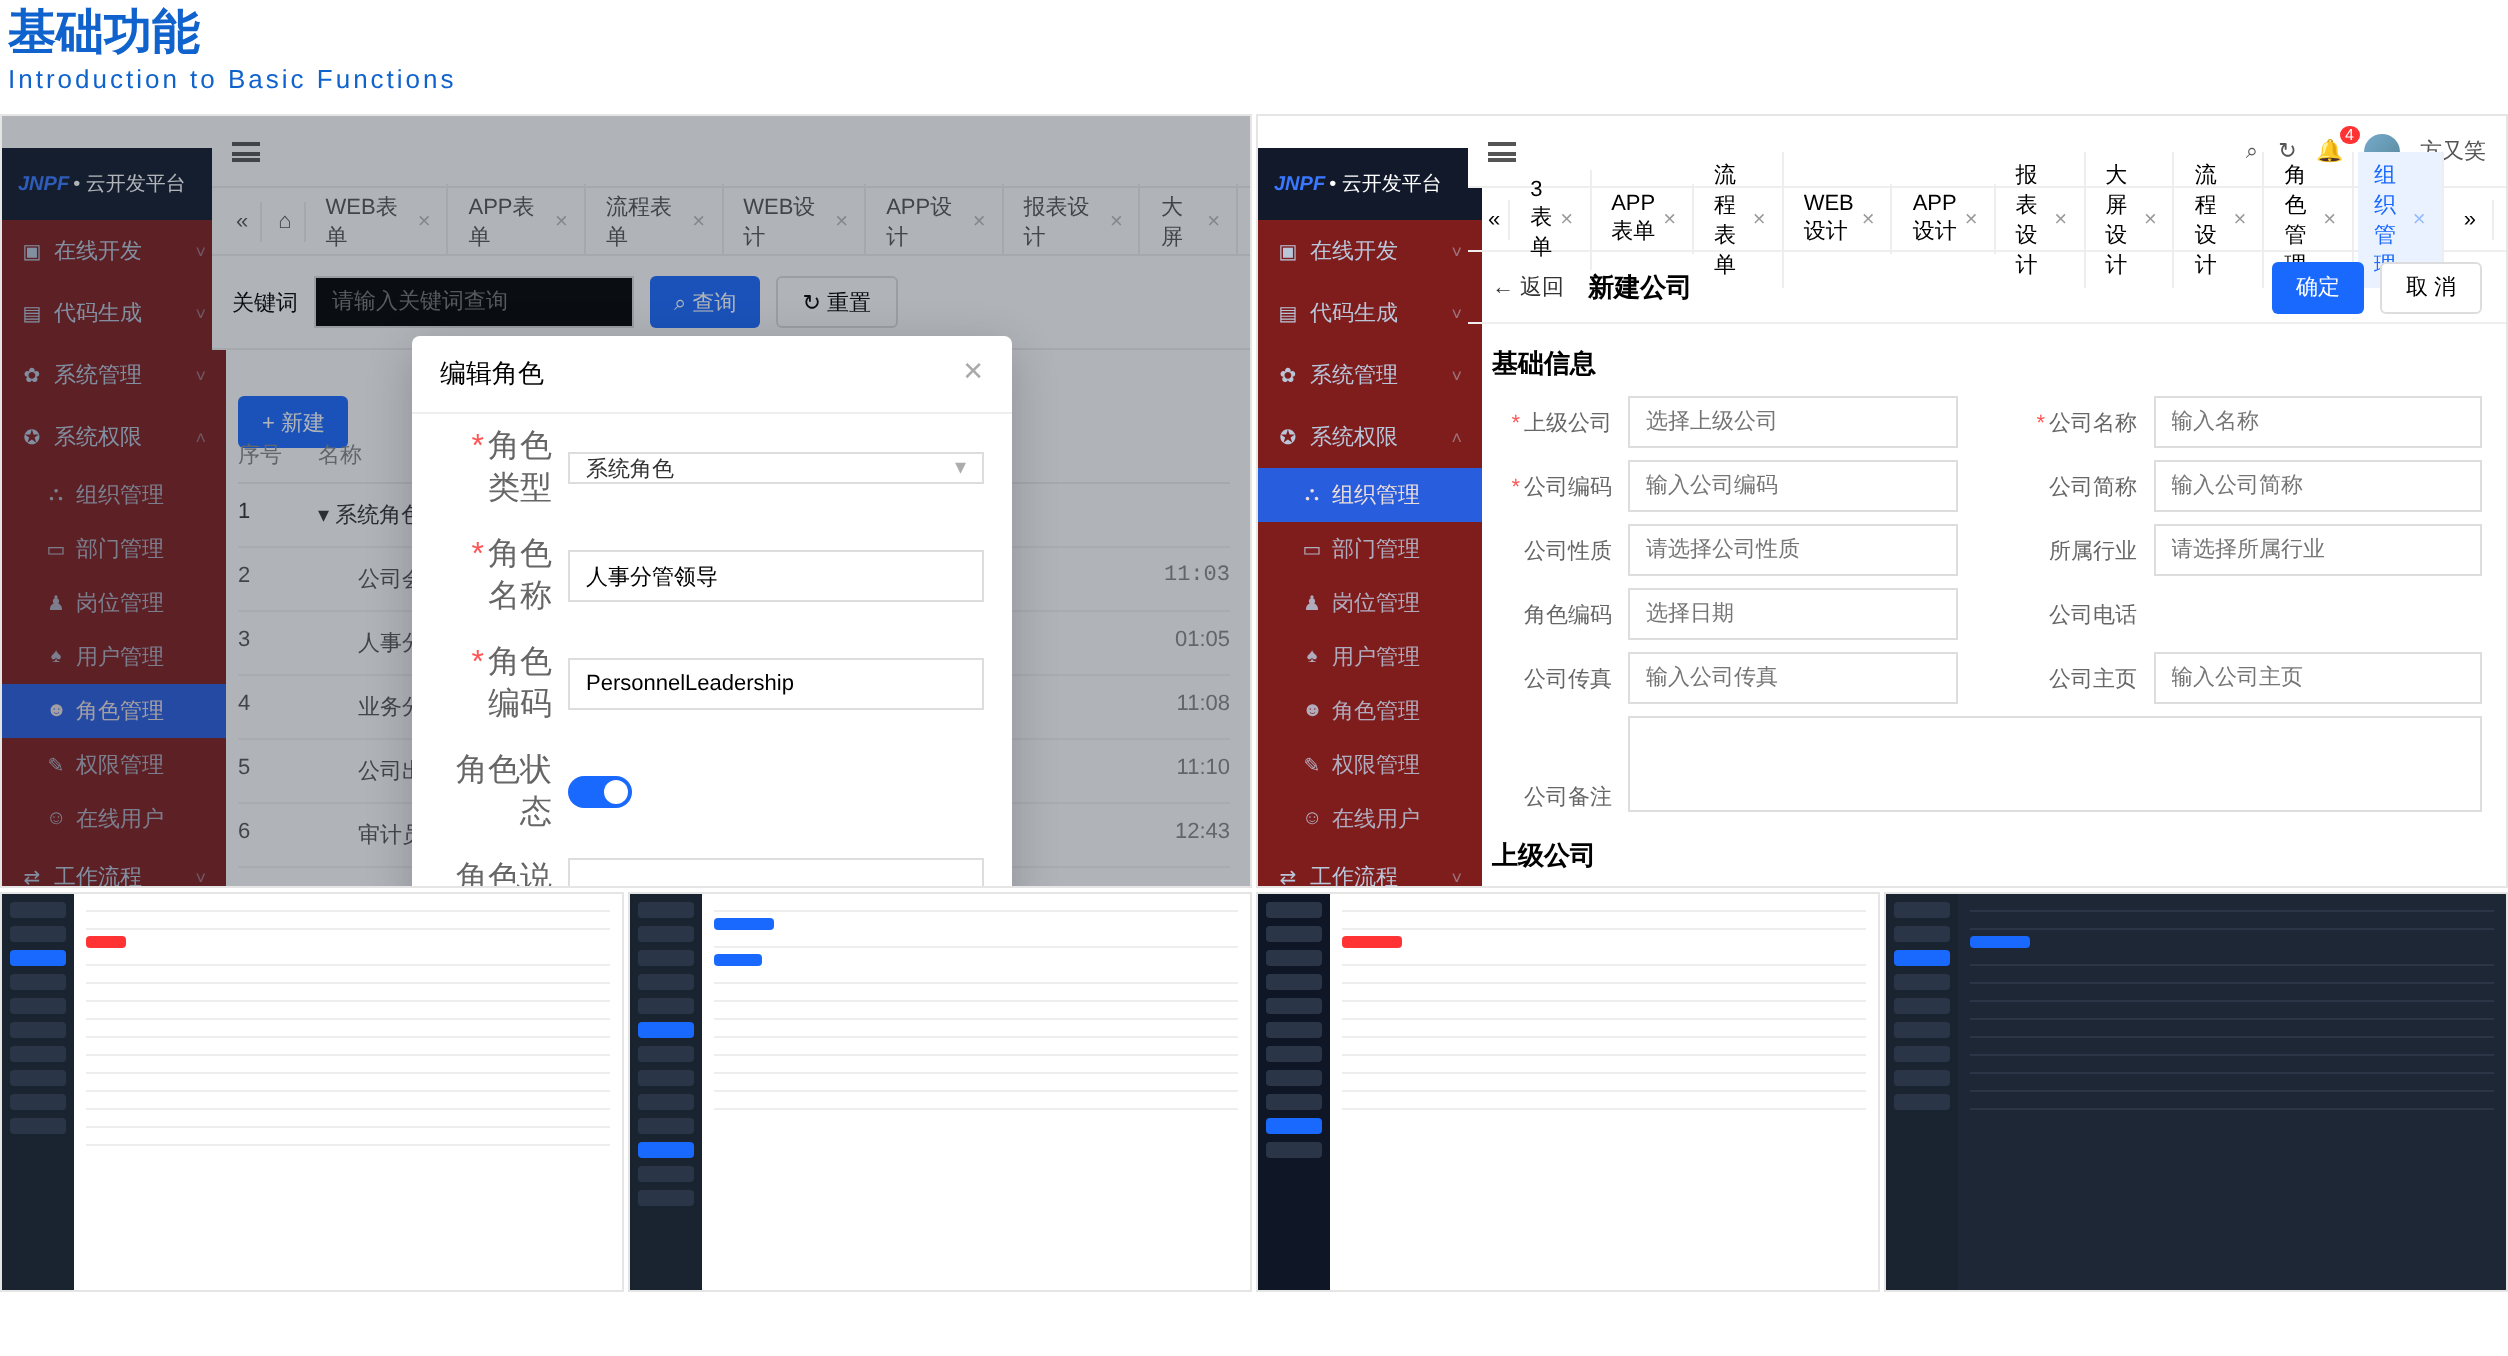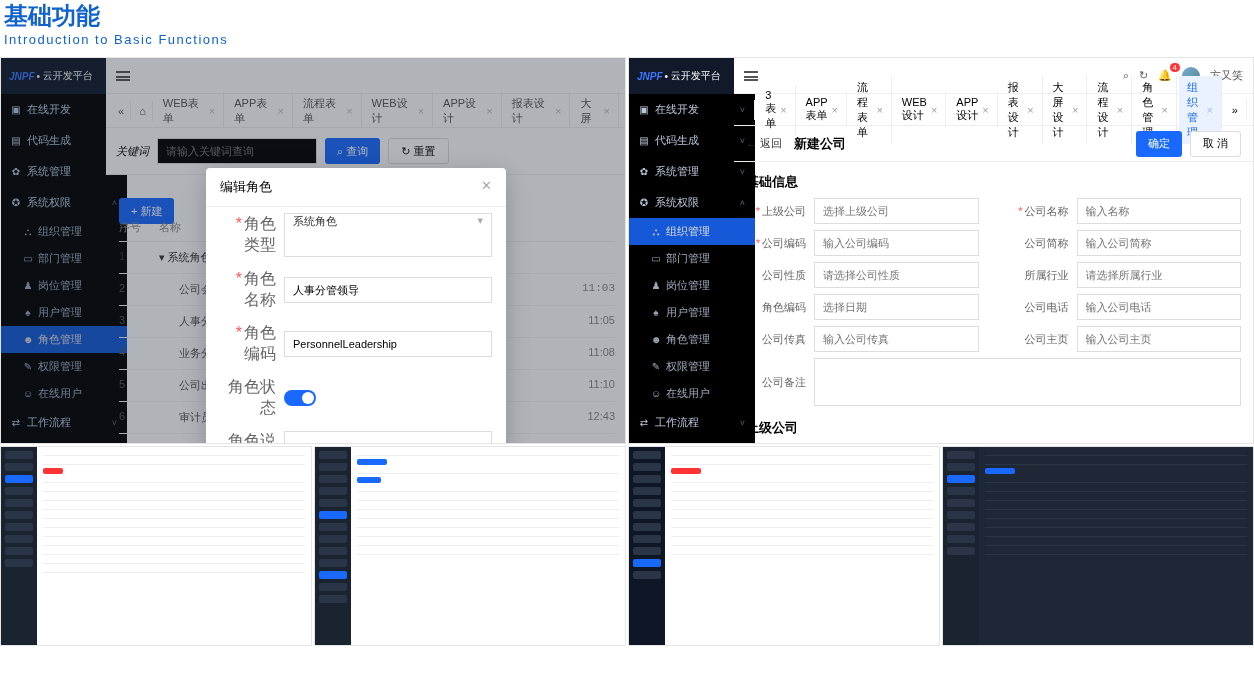--- a/index.html
+++ b/index.html
@@ -5,57 +5,57 @@
 * { box-sizing: border-box; margin: 0; padding: 0; }
 body { font-family: -apple-system, "Microsoft YaHei", sans-serif; font-size: 12px; background: #fff; width: 1254px; }
 .header-block { padding: 0 4px 10px; }
 .title-zh { font-size: 24px; font-weight: bold; color: #1062cc; }
 .title-en { font-size: 13px; color: #1062cc; letter-spacing: 1.5px; }
 
 .shots-row1 { display: flex; gap: 2px; height: 387px; }
 .shot { flex: 1; position: relative; overflow: hidden; border: 1px solid #e5e5e5; }
 
 
-.dark-side { width: 126px; background: #000000; color: #b9c6da; height: 100%; position: absolute; left: 0; top: 0; }
+.dark-side { width: 112px; background: #7f1d1d; color: #b9c6da; height: 100%; position: absolute; left: 0; top: 16px; }
 .logo-bar { height: 36px; background: #12192b; display: flex; align-items: center; padding-left: 8px; font-size: 10px; color:#fff; }
 .logo-accent { color: #3a79ff; font-style: italic; font-weight: bold; margin-right: 2px; }
 .side-item { padding: 8px 10px; font-size: 11px; display:flex; align-items:center; gap:6px; cursor:pointer; }
 .side-item .chev { margin-left:auto; opacity:.5; font-size:9px;}
 .side-sub { padding: 6px 10px 6px 22px; font-size: 11px; display:flex; align-items:center; gap:5px; cursor:pointer; opacity:.85;}
 .side-active { background: #1969ff; color: #fff; }
 .icon-sm { width:10px; display:inline-block; text-align:center; font-size:10px;}
 
 
 .sh1-top { position:absolute; left:105px; top:0; right:0; height:36px; background:#fff; display:flex; align-items:center; padding:0 10px; border-bottom:1px solid #eee; }
 .ham { width:14px; height:10px; border-top:2px solid #555; border-bottom:2px solid #555; position:relative; }
 .ham::after{content:"";position:absolute;left:0;right:0;top:3px;border-top:2px solid #555;}
 .sh1-tabs { position:absolute; left:105px; top:36px; right:0; height:34px; background:#fff; border-bottom:1px solid #eee; display:flex; align-items:center; gap:2px; padding:0 6px; font-size:11px; color:#555;}
 .tab { padding: 4px 8px; border-right:1px solid #eee; display:flex; gap:4px; align-items:center;}
 .tab .x{opacity:.4;}
 .sh1-filter { position:absolute; left:105px; top:70px; right:0; padding:10px; border-bottom:1px solid #eee; display:flex; gap:8px; align-items:center; background:#fff;}
-.kw-lbl{font-size:11px;font-style:italic;}
+.kw-lbl{font-size:11px;}
 .inp { border:1px solid #ddd; height:26px; padding:0 8px; font-size:11px; color:#aaa; min-width:120px; background:#000000;}
 .btn-primary { background:#1969ff; color:#fff; border:none; height:26px; padding:0 12px; font-size:11px; cursor:pointer; border-radius:3px;}
 .btn-plain { background:#fff; border:1px solid #ddd; height:26px; padding:0 12px; font-size:11px; cursor:pointer; border-radius:3px;}
 .sh1-newbtn { position:absolute; left:118px; top:140px; }
 .sh1-table { position:absolute; left:118px; top:156px; right:10px; bottom:0; }
 .tbl-head { display:grid; grid-template-columns:40px 1fr 1fr 1fr; font-size:11px; color:#888; padding:6px 0; border-bottom:1px solid #eee;}
 .tbl-row { display:grid; grid-template-columns:40px 1fr 1fr 1fr; font-size:11px; color:#555; padding:8px 0; border-bottom:1px solid #f3f3f3;}
 .tree-head { color:#333; font-weight:500;}
 
 
 .scrim { position:absolute; inset:0; background:rgba(30,40,55,.35); }
 .modal { position:absolute; left:205px; top:110px; width:300px; background:#fff; border-radius:4px; box-shadow:0 6px 24px rgba(0,0,0,.2); }
 .modal-hd { display:flex; justify-content:space-between; padding:10px 14px; border-bottom:1px solid #eee; font-size:13px;}
 .modal-x { color:#aaa; cursor:pointer; }
 .frm-row { display:flex; align-items:center; padding:6px 14px; gap:8px;}
 .frm-lbl { width:56px; text-align:right; font-size:16px; color:#666;}
 .frm-lbl .req{color:#f55;margin-right:2px;}
 .frm-inp { flex:1; border:1px solid #ddd; height:26px; padding:0 8px; font-size:11px; }
-.frm-sel { flex:1; border:1px solid #ddd; height:44px; padding:0 8px; font-size:11px; color:#333; background:#fff;}
+.frm-sel { flex:1; border:1px solid #ddd; height:16px; padding:0 8px; font-size:11px; color:#333; background:#fff;}
 .frm-ta { flex:1; border:1px solid #ddd; height:54px; padding:6px 8px; font-size:11px; resize:none;}
 .toggle { width:32px; height:16px; background:#1969ff; border-radius:8px; position:relative; }
 .toggle::after{content:"";width:12px;height:12px;border-radius:50%;background:#fff;position:absolute;right:2px;top:2px;}
 .modal-ft { display:flex; justify-content:flex-end; gap:8px; padding:10px 14px; border-top:1px solid #eee;}
 
 
 .sh2-top { position:absolute; left:105px; top:0; right:0; height:36px; background:#fff; display:flex; align-items:center; padding:0 10px; border-bottom:1px solid #eee; justify-content:space-between;}
 .sh2-top-right{display:flex;align-items:center;gap:10px;font-size:11px;color:#555;}
 .avatar{width:18px;height:18px;border-radius:50%;background:linear-gradient(135deg,#7ac,#589);}
 .badge{position:relative;}
@@ -219,21 +219,21 @@
           <div class="tbl-row">
             <span>2</span>
             <span style="padding-left:20px;">公司会计</span>
             <span></span>
             <span style="text-align:right;color:#888;font-family:Liberation Mono, monospace;">11:03</span>
           </div>
           <div class="tbl-row">
             <span>3</span>
             <span style="padding-left:20px;">人事分管领导</span>
             <span></span>
-            <span style="text-align:right;color:#888;">11:05</span>
+            <span style="text-align:right;color:#888;">01:05</span>
           </div>
           <div class="tbl-row">
             <span>4</span>
             <span style="padding-left:20px;">业务分管领导</span>
             <span></span>
             <span style="text-align:right;color:#888;">11:08</span>
           </div>
           <div class="tbl-row">
             <span>5</span>
             <span style="padding-left:20px;">公司出纳</span>
@@ -441,31 +441,30 @@
         <div class="field">
           <span class="field-lbl">所属行业</span>
           <input class="field-inp" placeholder="请选择所属行业" style="">
         </div>
         <div class="field">
           <span class="field-lbl">角色编码</span>
           <input class="field-inp" placeholder="选择日期" style="">
         </div>
         <div class="field">
           <span class="field-lbl">公司电话</span>
-          <input class="field-inp" placeholder="输入公司电话" style="">
         </div>
         <div class="field">
           <span class="field-lbl">公司传真</span>
           <input class="field-inp" placeholder="输入公司传真" style="">
         </div>
         <div class="field">
           <span class="field-lbl">公司主页</span>
           <input class="field-inp" placeholder="输入公司主页" style="">
         </div>
-        <div class="field full-span" style="align-items: center;">
+        <div class="field full-span" style="align-items: flex-end;">
           <span class="field-lbl">公司备注</span>
           <textarea class="field-ta" style=""></textarea>
         </div>
       </div>
     <div class="sh2-bottom-lbl">上级公司</div>
   </div>
 </div>
 
 <div class="shots-row2">
   <div class="thumb">

